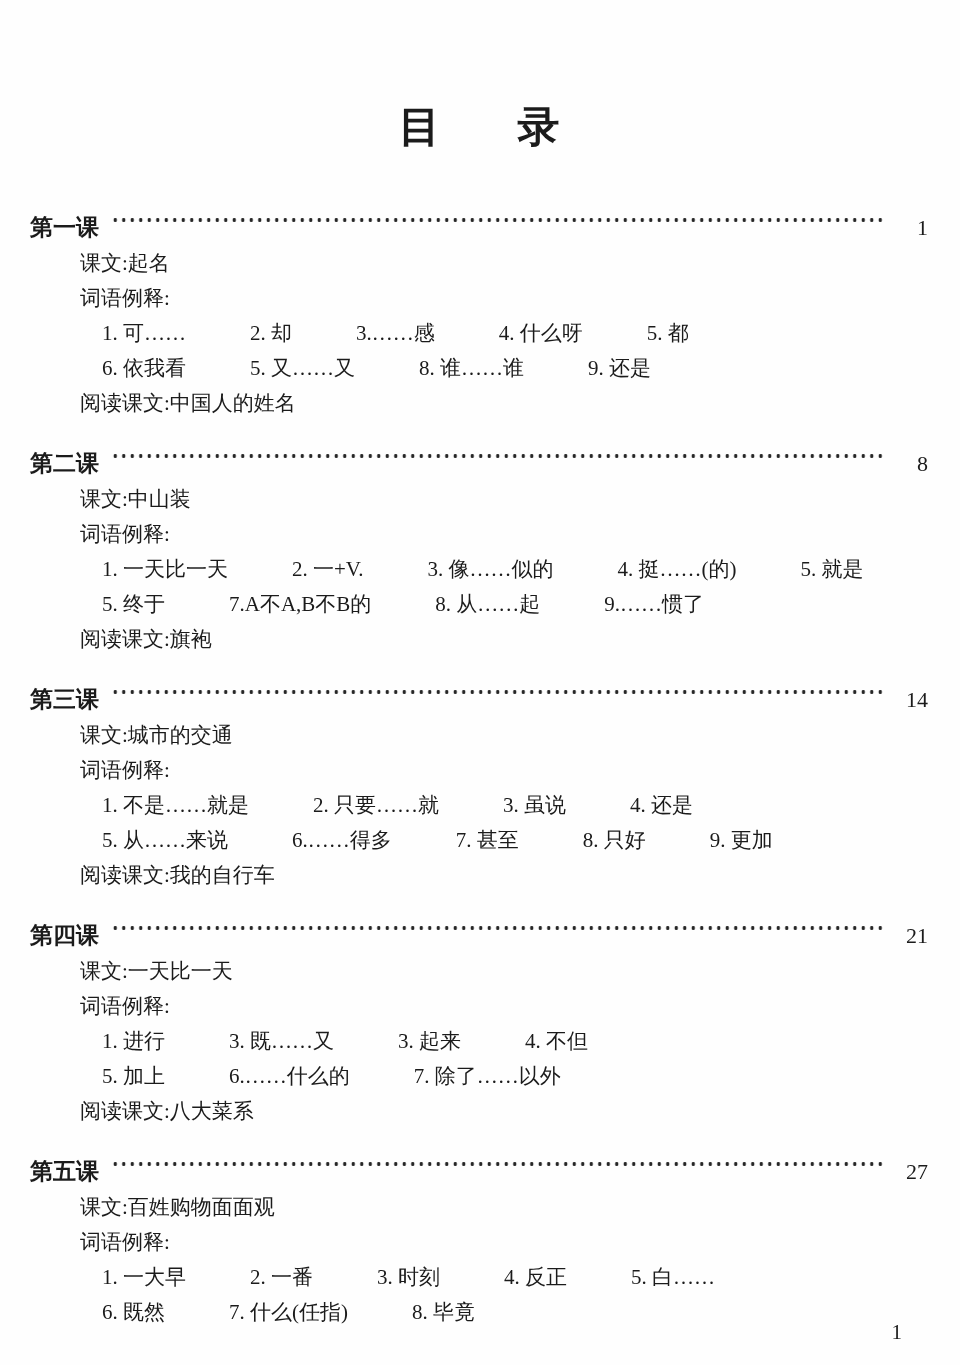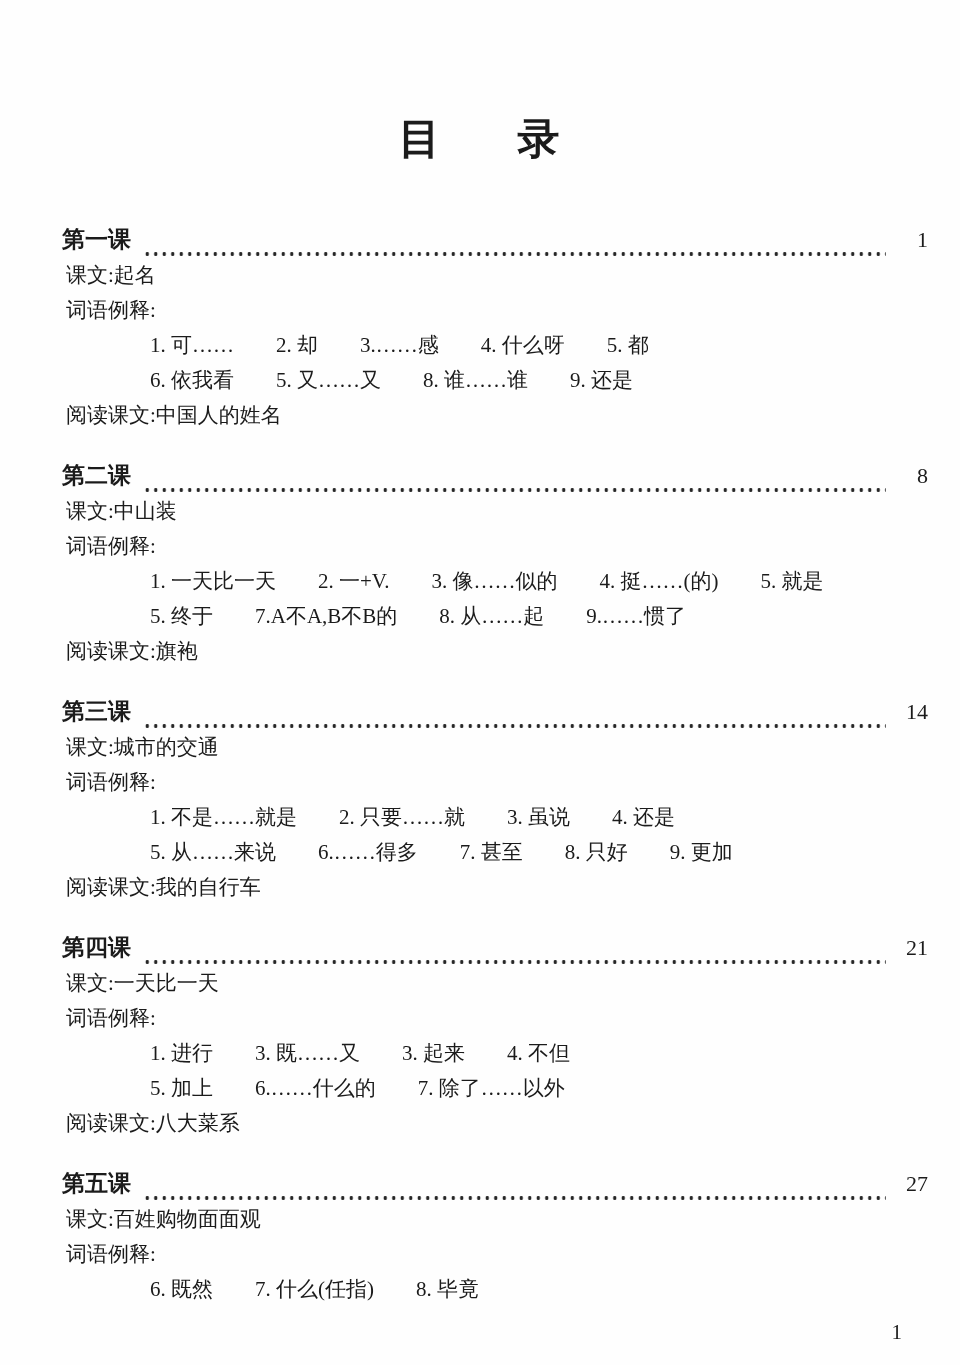--- a/index.html
+++ b/index.html
@@ -13,42 +13,41 @@
     height: 1365px;
     margin: 0 auto;
     background: #fefefe;
     color: #1b1b1b;
     font-family: "Liberation Serif", "DejaVu Serif", serif;
     overflow: hidden;
     box-sizing: border-box;
     padding-top: 98px;
   }
   .title {
-    margin: 16px;
+    margin: 4px;
     text-align: center;
     font-size: 42px;
     font-weight: bold;
     line-height: 50px;
     letter-spacing: 2px;
     white-space: pre;
   }
   .lessons {
     margin: 58px 32px 0 30px;
   }
   .lesson {
     margin-bottom: 25px;
   }
   .heading-row {
     display: flex;
-    align-items: flex-end;
+    align-items: flex-start;
     font-size: 23px;
     font-weight: bold;
     line-height: 36px;
     white-space: nowrap;
-    margin-left: 32px;
   }
   .leader {
     flex: 1;
     height: 8px;
     margin: 6px 14px 0 12px;
     background-image: radial-gradient(circle, #262626 1.7px, rgba(0,0,0,0) 2px);
     background-size: 8.5px 8px;
     background-repeat: repeat-x;
     background-position: 0 center;
   }
@@ -56,25 +55,25 @@
     font-weight: normal;
     font-size: 22px;
     min-width: 28px;
     text-align: right;
   }
   .line {
     font-size: 21px;
     line-height: 35px;
     white-space: nowrap;
   }
-  .indent1 { margin-left: 36px; font-family: Liberation Serif, serif; }
+  .indent1 { margin-left: 50px; font-family: Liberation Serif, serif; }
   .word-line {
-    margin-left: 120px;
+    margin-left: 72px;
     display: flex;
-    column-gap: 42px;
+    column-gap: 64px;
   }
   .footer-page {
     position: absolute;
     right: 58px;
     bottom: 20px;
     font-size: 21px;
   }
 </style>
 </head>
 <body>
@@ -174,20 +173,27 @@
       </section>
       <section class="lesson">
         <div class="heading-row">
           <span class="lesson-title">第五课</span>
           <span class="leader"></span>
           <span class="lesson-page">27</span>
         </div>
         <div class="line indent1"><span>课文:</span><span>百姓购物面面观</span></div>
         <div class="line indent1">词语例释:</div>
         <div class="line word-line">
+          <span>1. 一大早</span>
+          <span>2. 一番</span>
+          <span>3. 时刻</span>
+          <span>4. 反正</span>
+          <span>5. 白……</span>
+        </div>
+        <div class="line word-line">
           <span>6. 既然</span>
           <span>7. 什么(任指)</span>
           <span>8. 毕竟</span>
         </div>
       </section>
     </main>
   <div class="footer-page">1</div>
 </div>
 
 </body></html>

